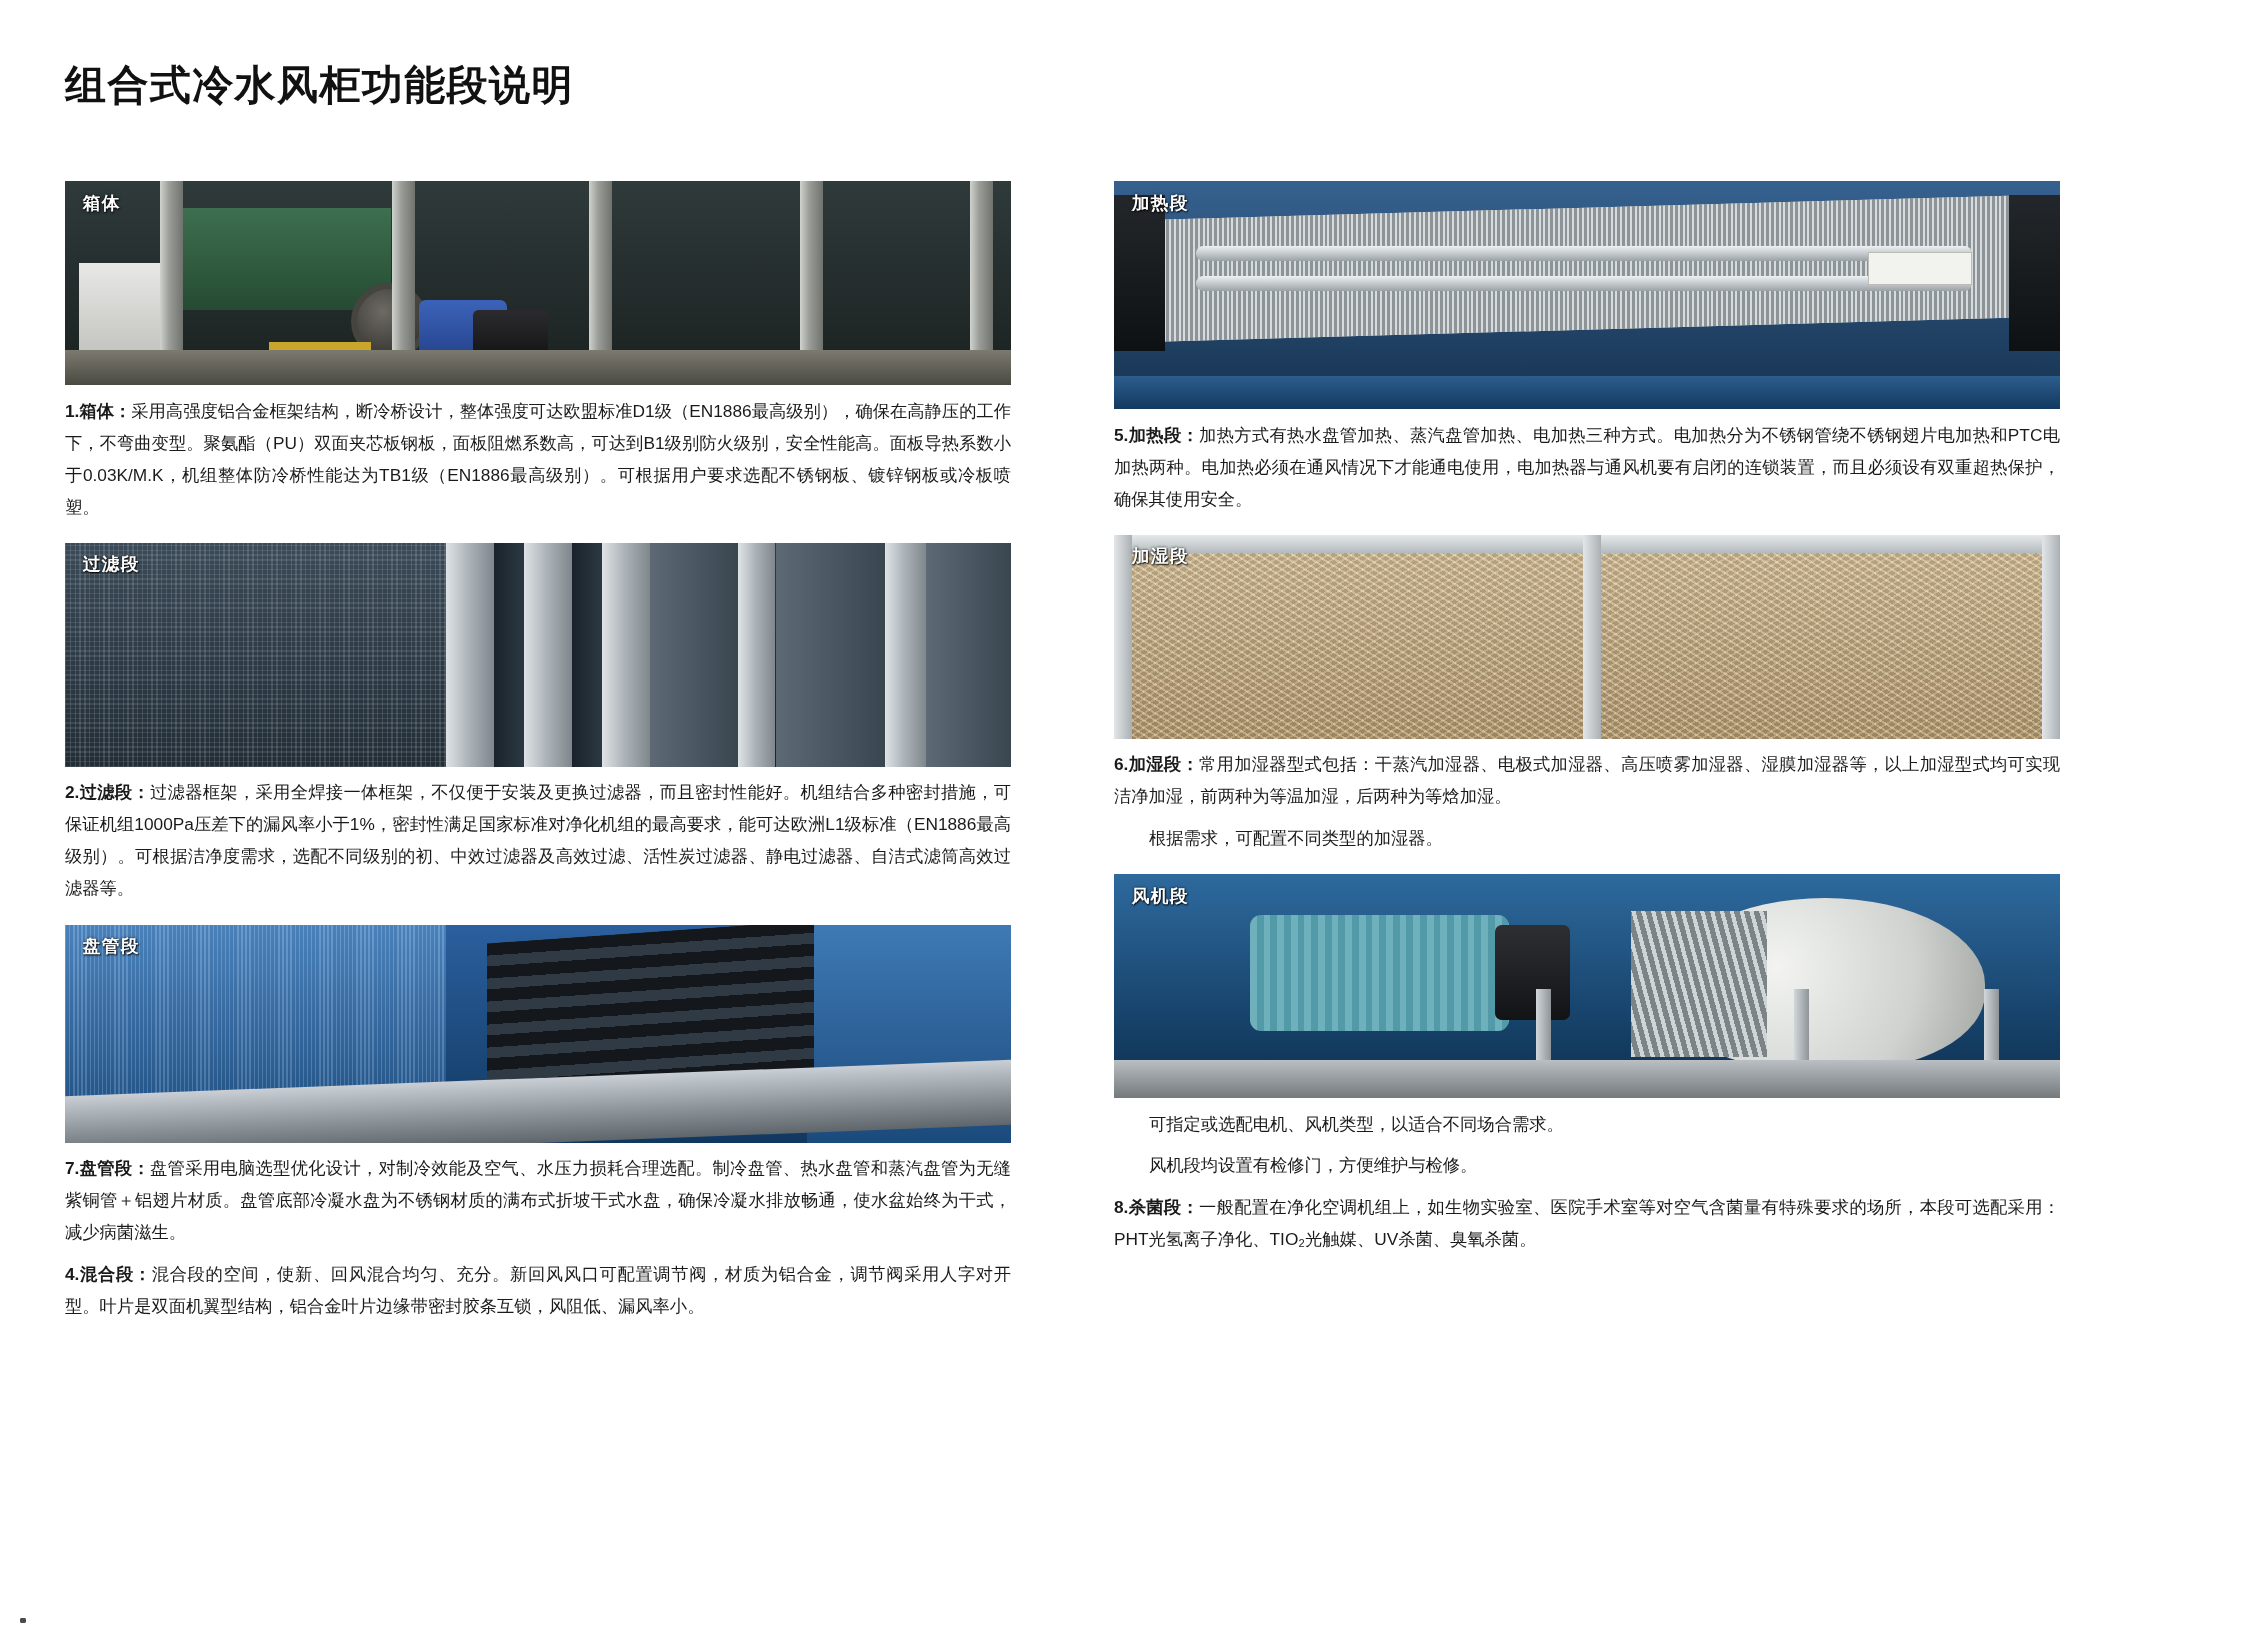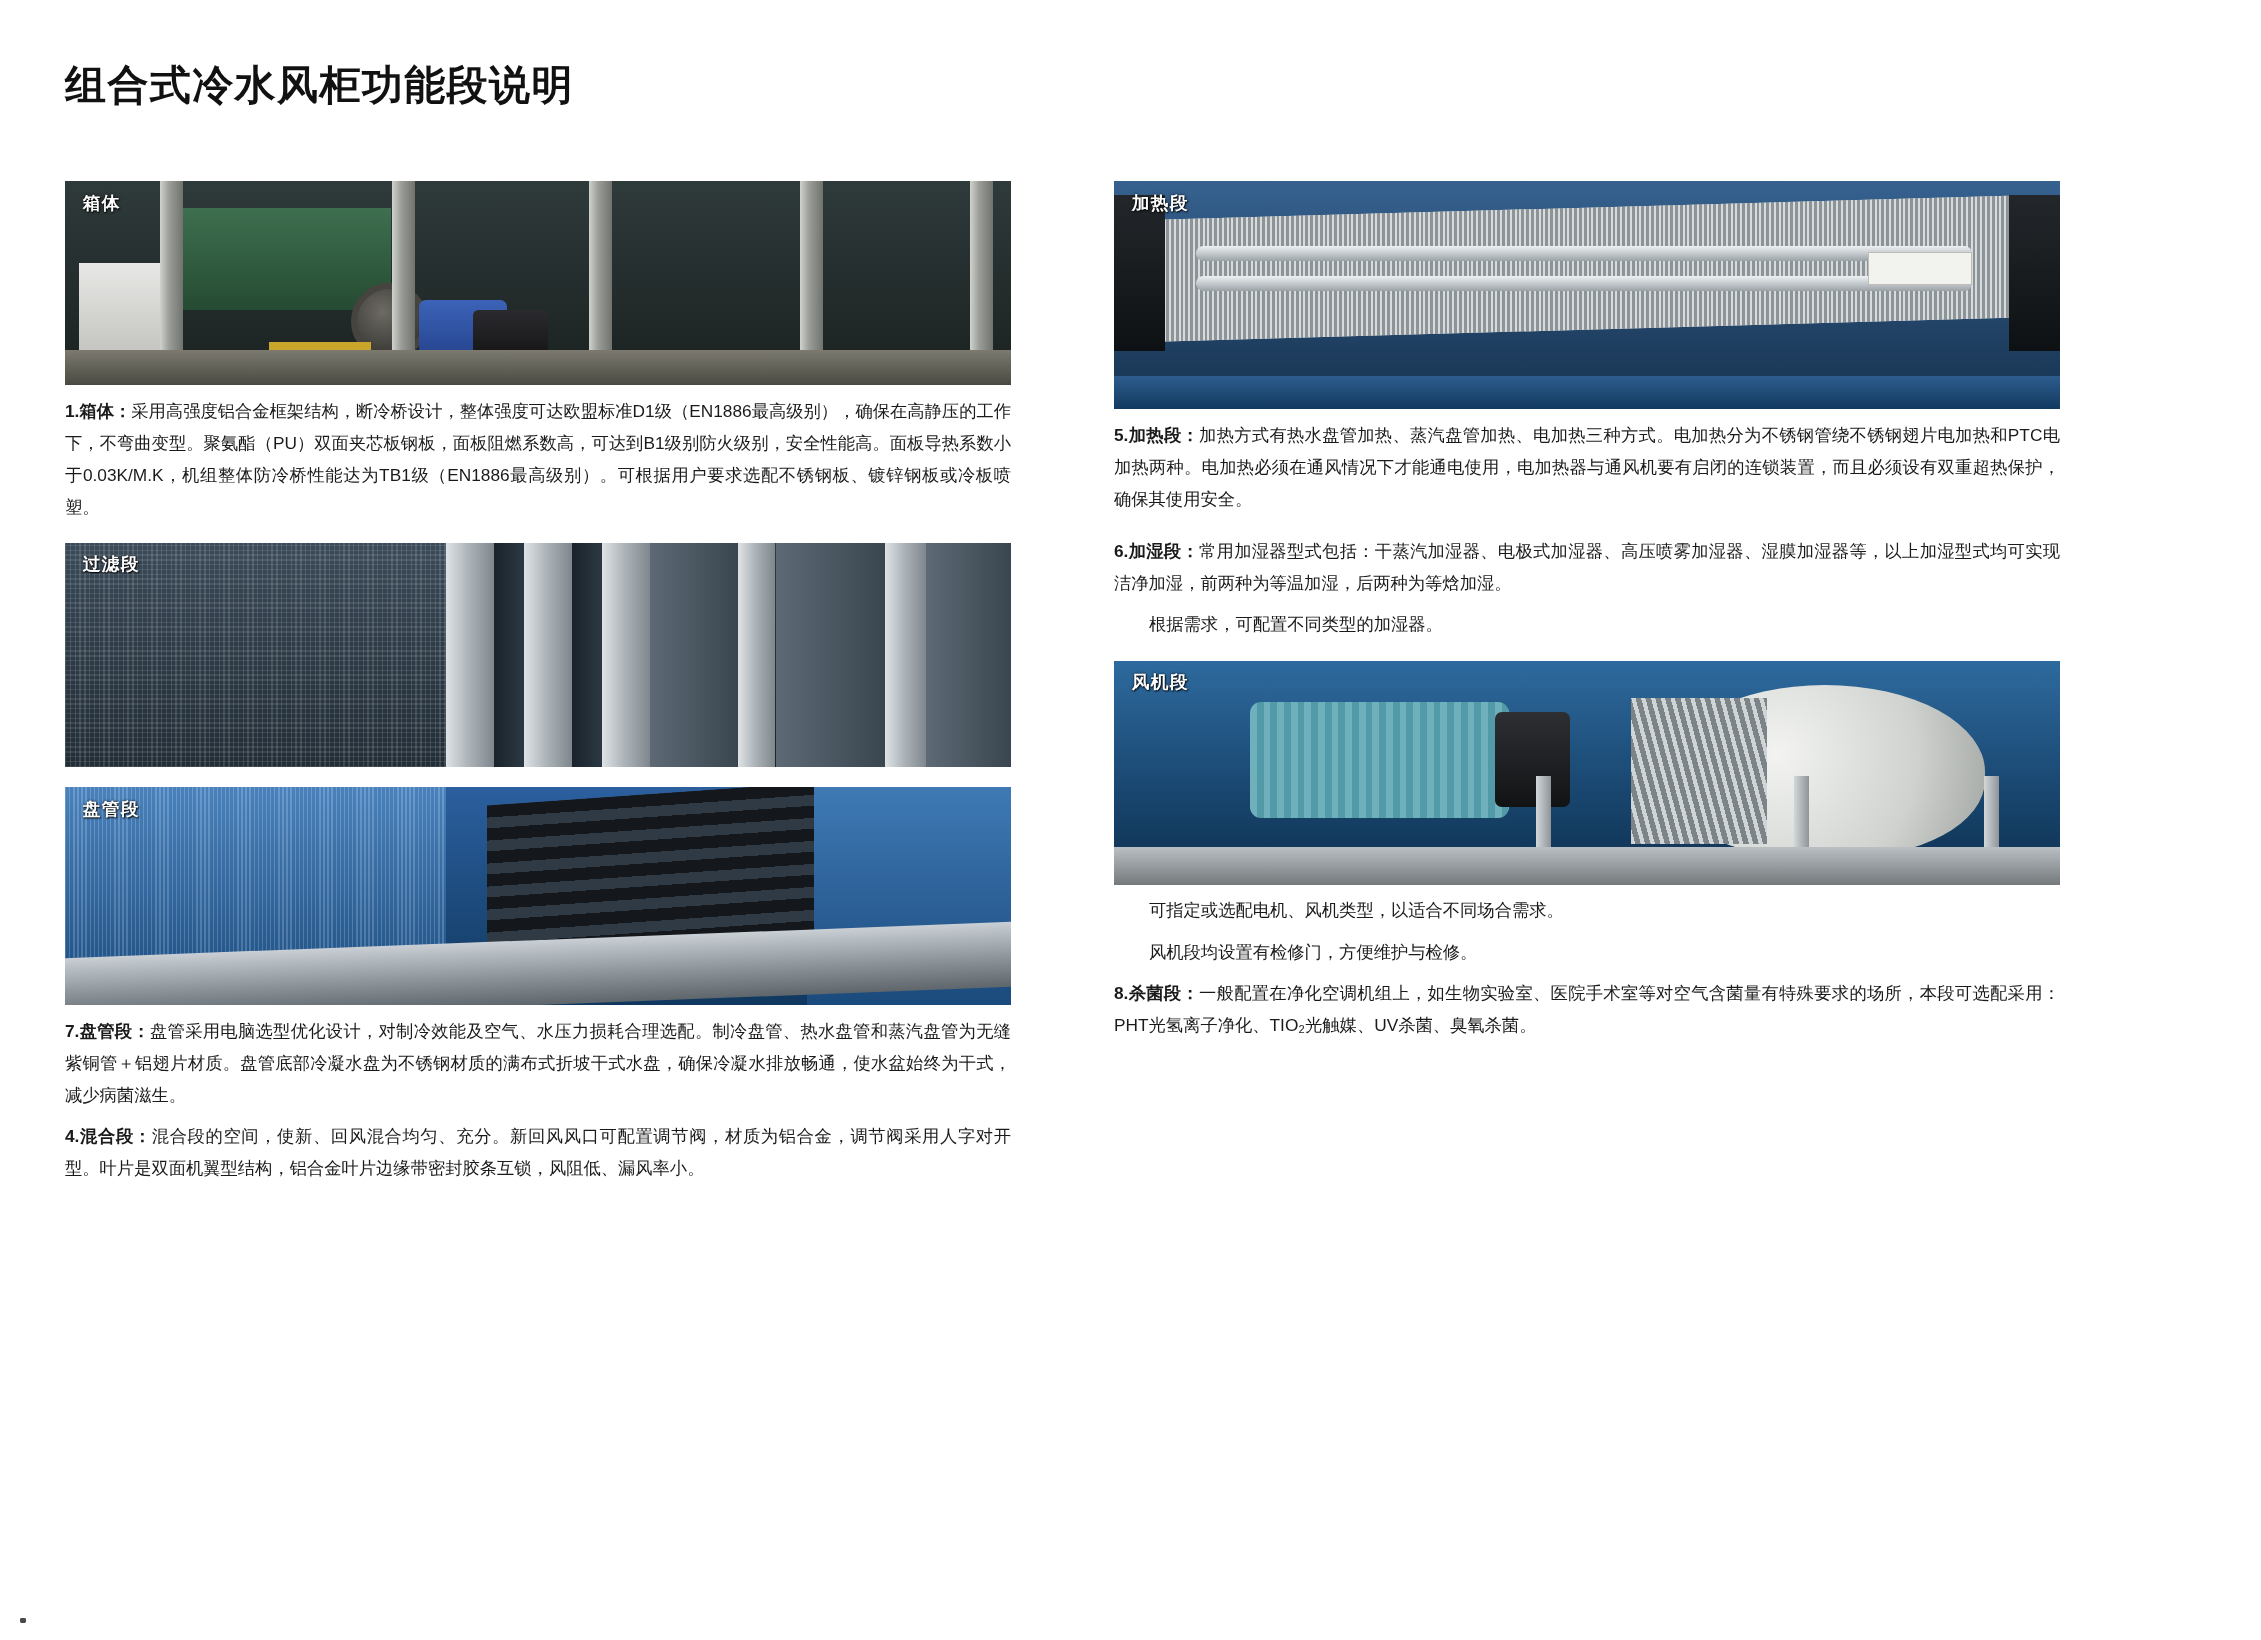--- a/index.html
+++ b/index.html
@@ -281,20 +281,23 @@
           <div class="bladeband" style="left:459px;width:48px;"></div>
           <div class="bladegap" style="left:507px;width:31px;"></div>
           <div class="bladeband" style="left:537px;width:48px;"></div>
           <div class="panel" style="left:585px;width:88px;"></div>
           <div class="bladeband" style="left:673px;width:37px;"></div>
           <div class="panel" style="left:711px;width:109px;"></div>
           <div class="bladeband" style="left:820px;width:41px;"></div>
           <div class="panel" style="left:861px;width:85px;"></div>
           <span class="tag">过滤段</span>
         </div>
+        <p class="para">
+          <span class="lead">2.过滤段：</span><span>过滤器框架，采用全焊接一体框架，不仅便于安装及更换过滤器，而且密封性能好。机组结合多种密封措施，可保证机组1000Pa压差下的漏风率小于1%，密封性满足国家标准对净化机组的最高要求，能可达欧洲L1级标准（EN1886最高级别）。可根据洁净度需求，选配不同级别的初、中效过滤器及高效过滤、活性炭过滤器、静电过滤器、自洁式滤筒高效过滤器等。</span>
+        </p>
       </div>
 
       <div class="block">
         <div class="photo ph3">
           <div class="coil"></div>
           <div class="bluewall"></div>
           <div class="grill"></div>
           <div class="steel"></div>
           <span class="tag">盘管段</span>
         </div>
@@ -320,20 +323,28 @@
           <div class="label"></div>
           <div class="bluebase" style="background:linear-gradient(180deg,#2d5d8e,#12395f);"></div>
           <span class="tag">加热段</span>
         </div>
         <p class="para">
           <span class="lead">5.加热段：</span><span>加热方式有热水盘管加热、蒸汽盘管加热、电加热三种方式。电加热分为不锈钢管绕不锈钢翅片电加热和PTC电加热两种。电加热必须在通风情况下才能通电使用，电加热器与通风机要有启闭的连锁装置，而且必须设有双重超热保护，确保其使用安全。</span>
         </p>
       </div>
 
       <div class="block">
+        <div class="photo ph6">
+          <div class="pad"></div>
+          <div class="ceil"></div>
+          <div class="frame" style="left:0;"></div>
+          <div class="frame" style="left:469px;"></div>
+          <div class="frame" style="right:0;"></div>
+          <span class="tag">加湿段</span>
+        </div>
         <p class="para">
           <span class="lead">6.加湿段：</span><span>常用加湿器型式包括：干蒸汽加湿器、电极式加湿器、高压喷雾加湿器、湿膜加湿器等，以上加湿型式均可实现洁净加湿，前两种为等温加湿，后两种为等焓加湿。</span>
         </p>
         <p class="para indent">
           <span>根据需求，可配置不同类型的加湿器。</span>
         </p>
       </div>
 
       <div class="block">
         <div class="photo ph7">

